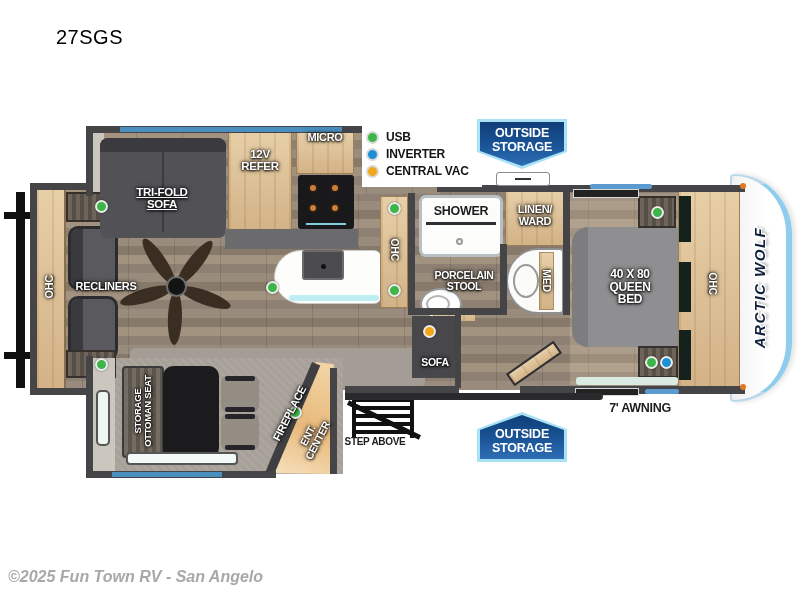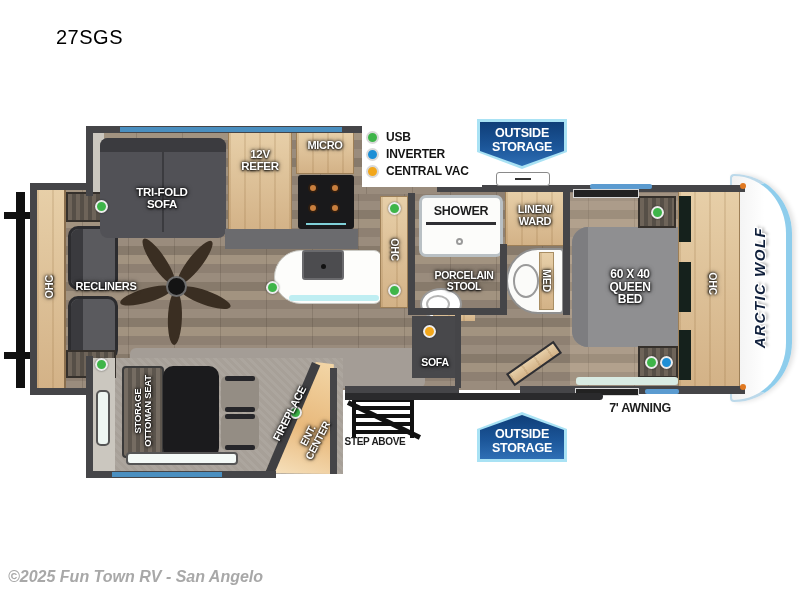--- a/index.html
+++ b/index.html
@@ -84,27 +84,27 @@
   </div>
   <div class="lbl" style="left:62px;top:281px;width:88px;font-size:11px;">RECLINERS</div>
   <div class="abs darkwood z10" style="left:66px;top:350px;width:50px;height:28px;"></div>
   <div class="dot dg" style="left:95px;top:358px;"></div>
 
   <div class="abs speckle z10" style="left:92px;top:132px;width:12px;height:60px;"></div>
   <div class="abs z10" style="left:100px;top:138px;width:126px;height:100px;background:#515156;border-radius:8px;">
     <div class="abs" style="left:0;top:0;width:100%;height:14px;background:#3b3b3f;border-radius:8px 8px 0 0;"></div>
     <div class="abs" style="left:62px;top:14px;width:2px;height:80px;background:#3b3b3f;"></div>
   </div>
-  <div class="lbl" style="left:122px;top:186px;width:80px;font-size:11.5px;">TRI-FOLD
+  <div class="lbl" style="left:122px;top:186px;width:80px;font-size:11.5px;text-decoration:underline;">TRI-FOLD
 SOFA</div>
   <div class="abs wood z10" style="left:228px;top:132px;width:64px;height:100px;border:1px solid #9d7f57;box-sizing:border-box;"></div>
   <div class="lbl" style="left:228px;top:148px;width:64px;font-size:11.5px;">12V
 REFER</div>
   <div class="abs wood z10" style="left:296px;top:132px;width:58px;height:42px;border:1px solid #9d7f57;box-sizing:border-box;"></div>
-  <div class="lbl" style="left:296px;top:140px;width:58px;font-size:11px;">MICRO</div>
+  <div class="lbl" style="left:296px;top:132px;width:58px;font-size:11px;">MICRO</div>
   <div class="abs z10" style="left:298px;top:175px;width:56px;height:54px;background:#19191b;border-radius:3px;">
     <div class="burner" style="left:10px;top:8px;"></div>
     <div class="burner" style="left:32px;top:8px;"></div>
     <div class="burner" style="left:10px;top:28px;"></div>
     <div class="burner" style="left:32px;top:28px;"></div>
     <div class="abs" style="left:8px;bottom:4px;width:40px;height:2px;background:#7fd0d8;"></div>
   </div>
   <div class="abs z10" style="left:225px;top:229px;width:133px;height:20px;background:#6b6b6e;"></div>
 
   <div class="fan-blade" style="transform:rotate(20deg) translateX(10px);"></div>
@@ -148,21 +148,21 @@
 
   <div class="abs wood z10" style="left:433px;top:309px;width:42px;height:12px;"></div>
   <div class="abs z10" style="left:412px;top:316px;width:45px;height:62px;background:#48484b;"></div>
   <div class="dot do" style="left:423px;top:325px;"></div>
   <div class="lbl" style="left:410px;top:357px;width:50px;font-size:10.5px;">SOFA</div>
   <div class="abs wood z20" style="left:505px;top:356px;width:58px;height:15px;border:2px solid #2f2f33;box-sizing:border-box;transform:rotate(-35deg);"></div>
 
   <div class="abs z10" style="left:572px;top:227px;width:110px;height:120px;background:#8f8f91;border-radius:16px 4px 4px 16px;">
     <div class="abs" style="left:0;top:0;width:16px;height:100%;background:#7d7d80;border-radius:16px 0 0 16px;"></div>
   </div>
-  <div class="lbl" style="left:585px;top:268px;width:90px;font-size:12px;">60 X 40
+  <div class="lbl" style="left:585px;top:268px;width:90px;font-size:12px;">40 X 80
 QUEEN
 BED</div>
   <div class="abs darkwood z10" style="left:638px;top:196px;width:38px;height:32px;"></div>
   <div class="dot dg" style="left:651px;top:206px;"></div>
   <div class="abs darkwood z10" style="left:638px;top:346px;width:40px;height:32px;"></div>
   <div class="dot dg" style="left:645px;top:356px;"></div>
   <div class="dot db" style="left:660px;top:356px;"></div>
   <div class="abs z10" style="left:576px;top:377px;width:102px;height:8px;background:#d9ebe3;border-radius:3px;"></div>
 
   <div class="abs z10" style="left:730px;top:174px;width:62px;height:228px;background:linear-gradient(90deg,#f1f1f1,#ffffff 60%);border:2px solid #bcd9ea;border-right:6px solid #8ecdec;box-sizing:border-box;border-radius:8px 115px 115px 8px / 8px 118px 118px 8px;box-shadow:3px 0 5px rgba(0,0,0,.12);"></div>

